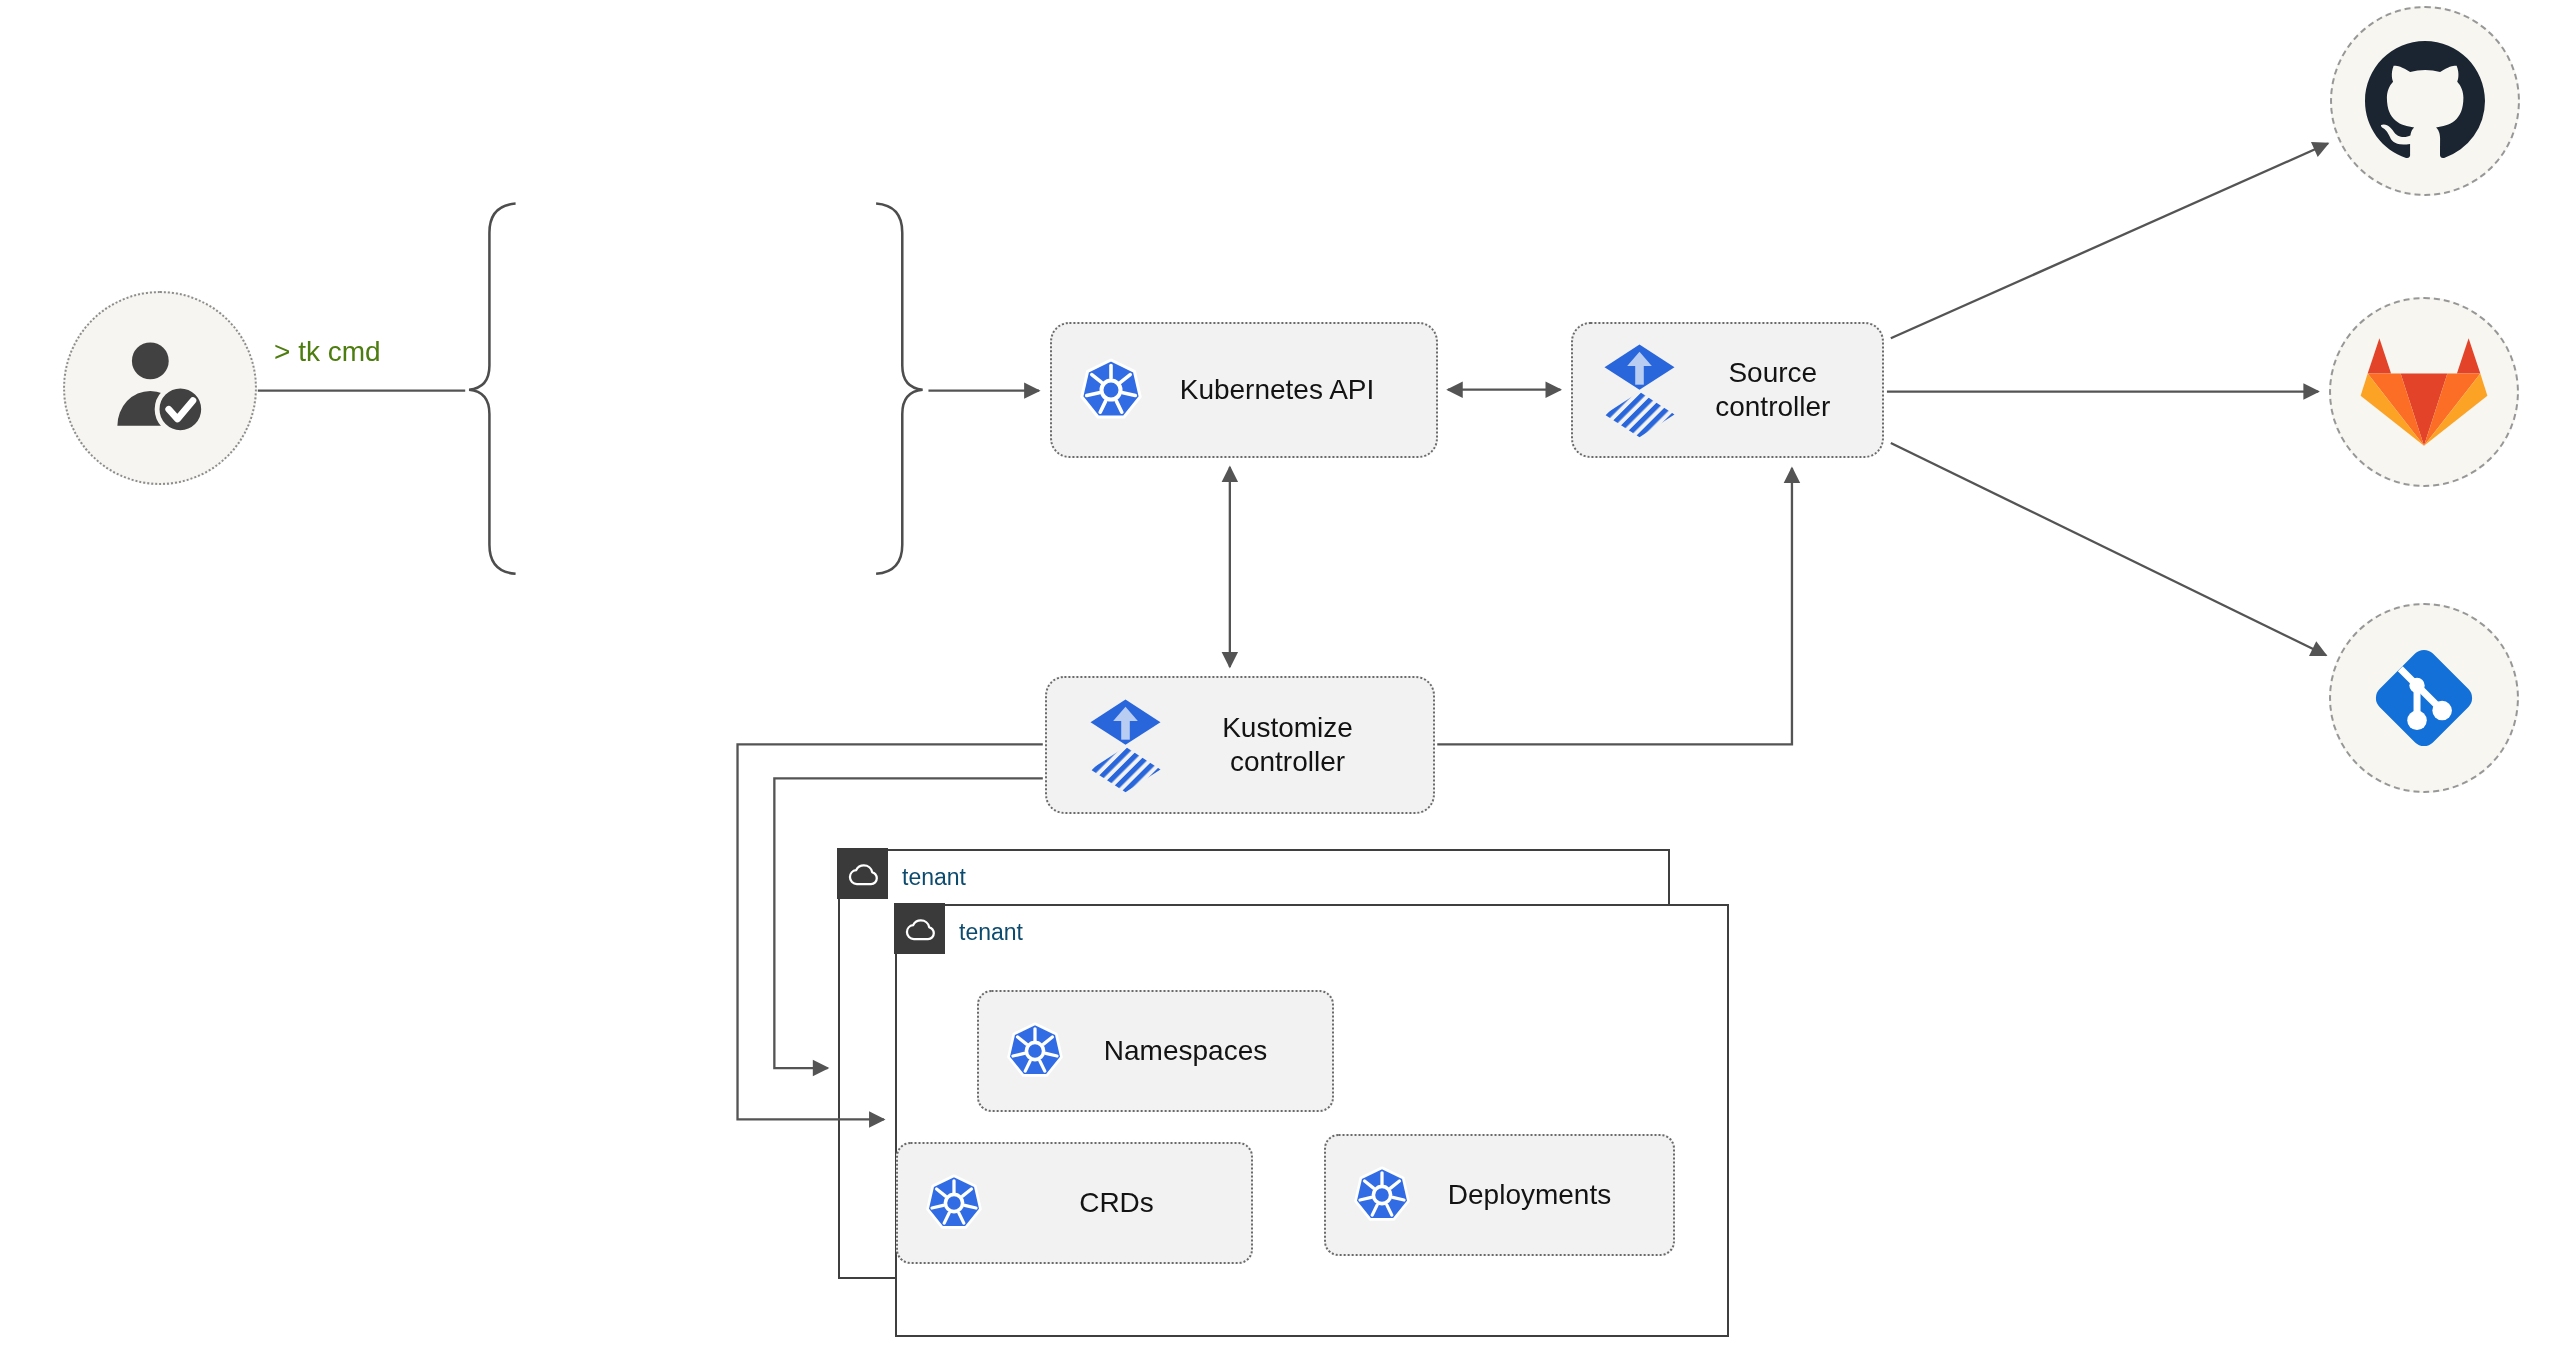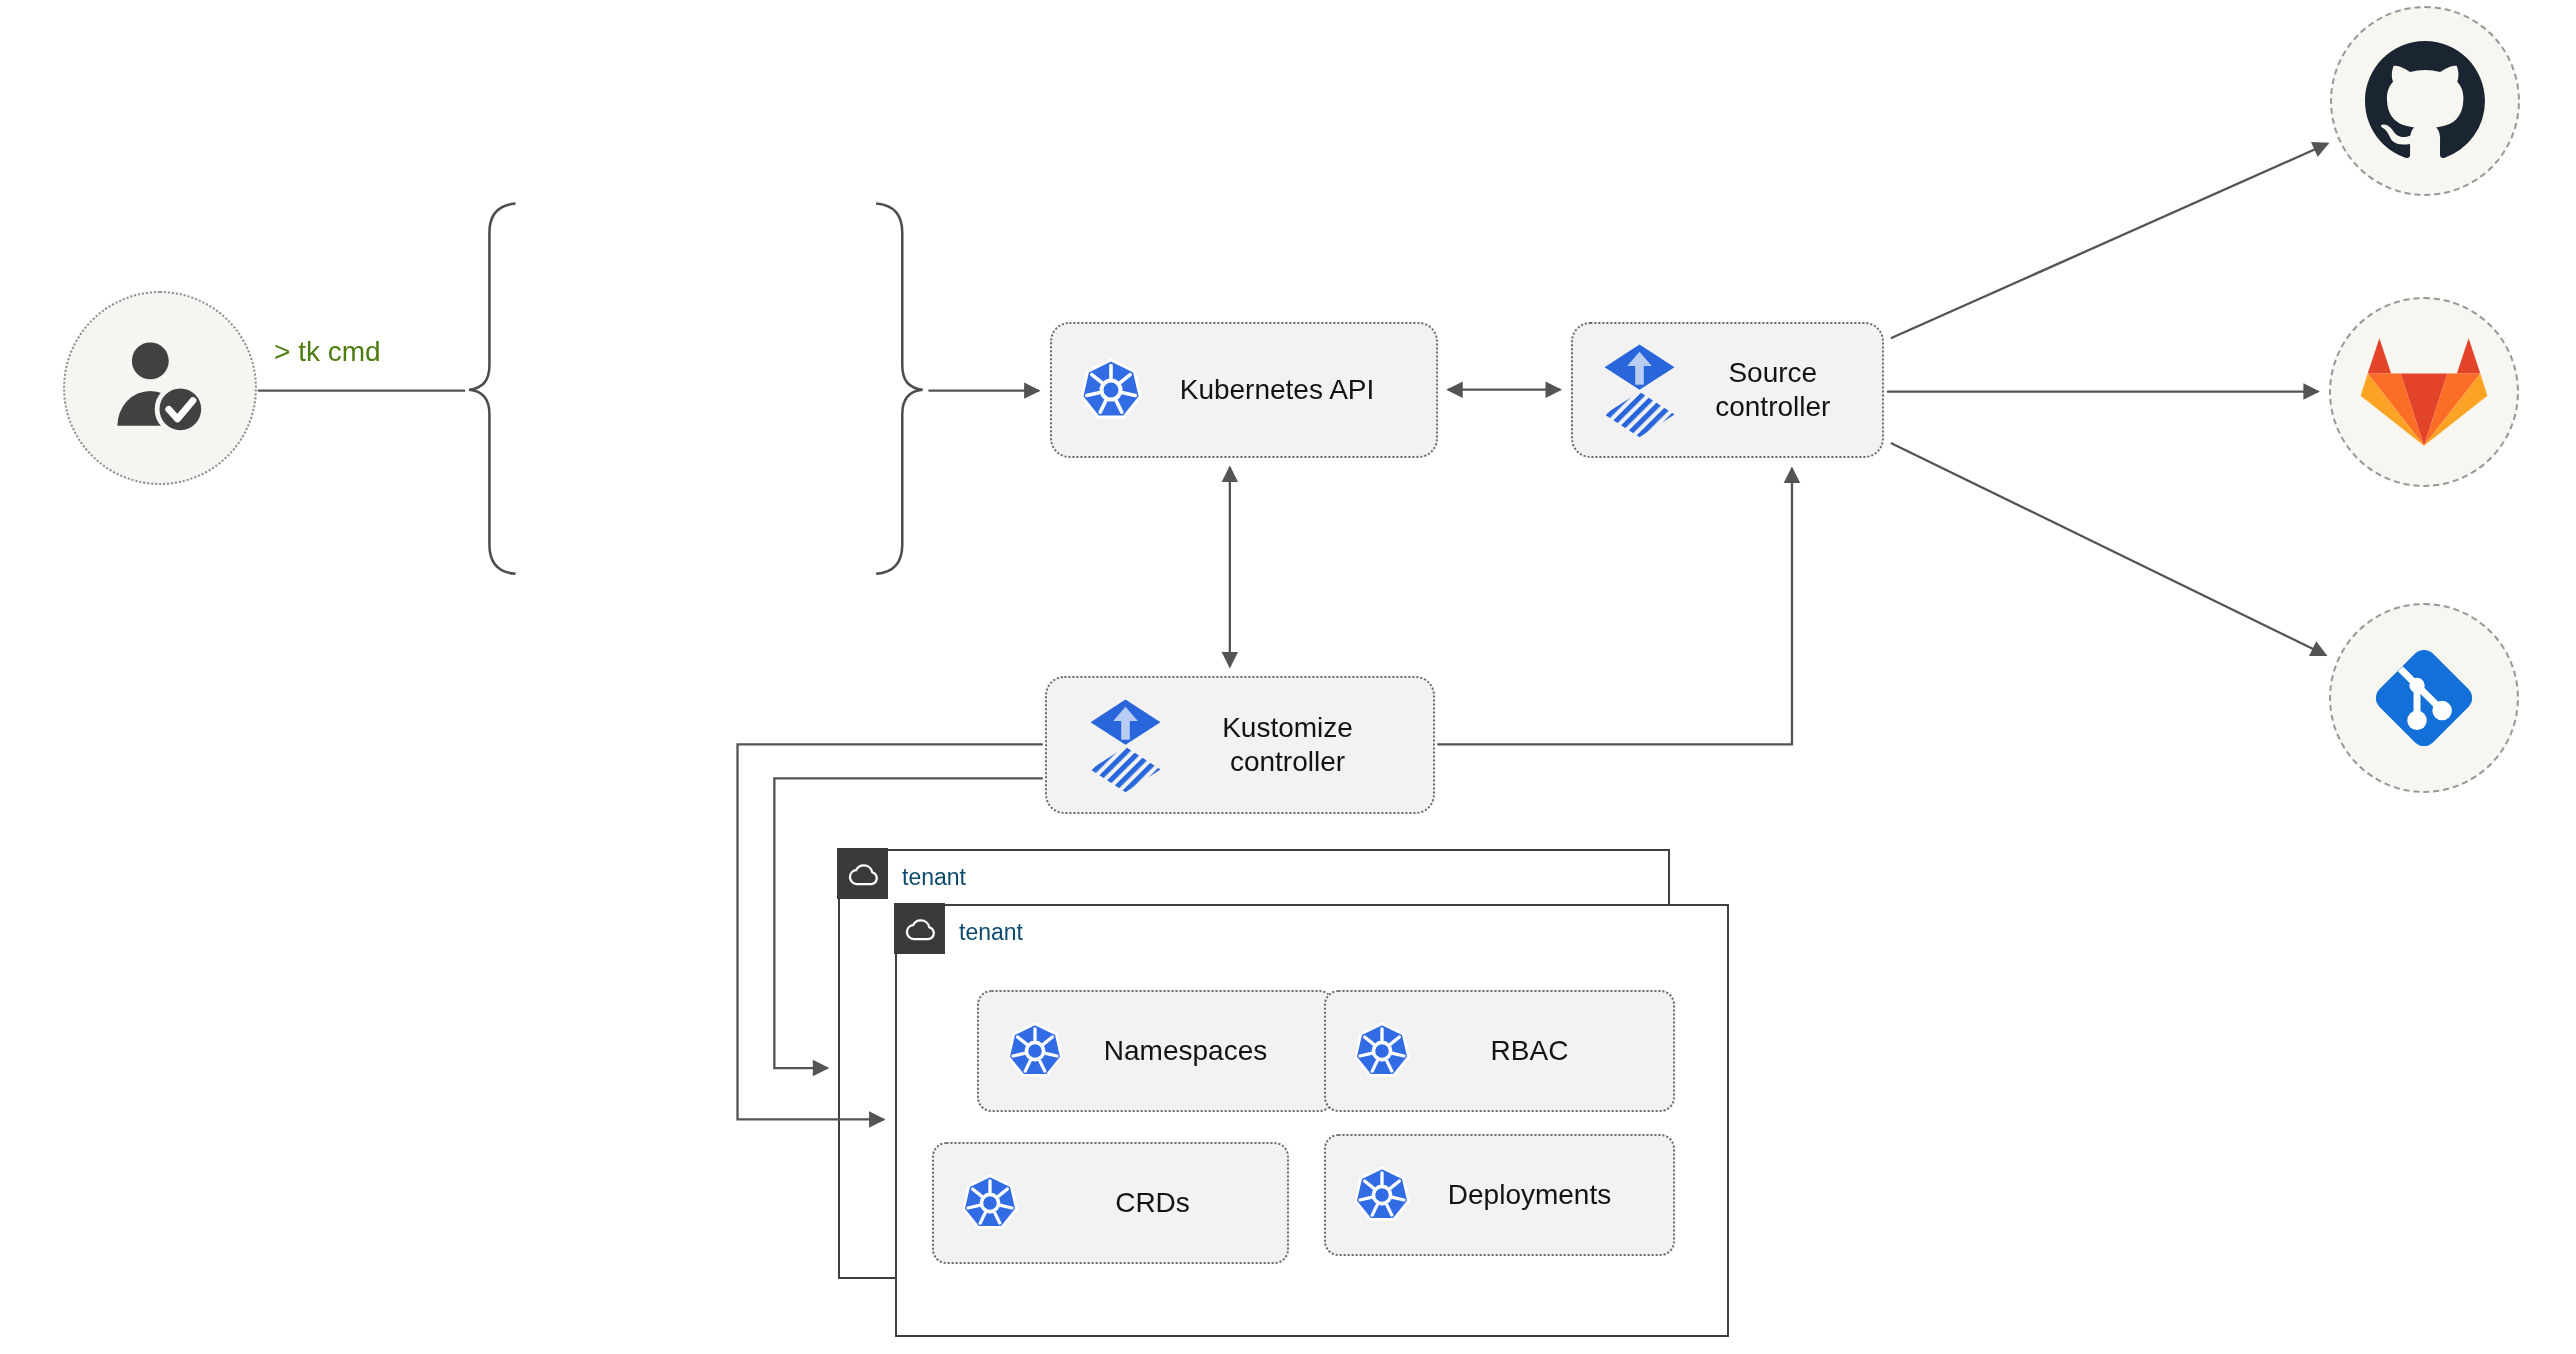--- a/index.html
+++ b/index.html
@@ -174,29 +174,21 @@
   </div>
 
   <div class="node small" style="left:977px; top:990px; width:357px; height:122px;">
     <span class="icon">
         <svg width="58" height="58" viewBox="0 0 60 60">
           <use href="#k8s"></use>
         </svg>
       </span>
     <span class="lbl">Namespaces</span>
   </div>
-  <div class="node small" style="left:1324px; top:990px; width:351px; height:122px;">
-    <span class="icon">
-        <svg width="58" height="58" viewBox="0 0 60 60">
-          <use href="#k8s"></use>
-        </svg>
-      </span>
-    <span class="lbl">RBAC</span>
-  </div>
-  <div class="node small" style="left:932px; top:1142px; width:357px; height:122px;gap:24px;">
+  <div class="node small" style="left:896px; top:1142px; width:357px; height:122px;gap:24px;">
     <span class="icon">
         <svg width="58" height="58" viewBox="0 0 60 60">
           <use href="#k8s"></use>
         </svg>
       </span>
     <span class="lbl">CRDs</span>
   </div>
   <div class="node small" style="left:1324px; top:1134px; width:351px; height:122px;">
     <span class="icon">
         <svg width="58" height="58" viewBox="0 0 60 60">

